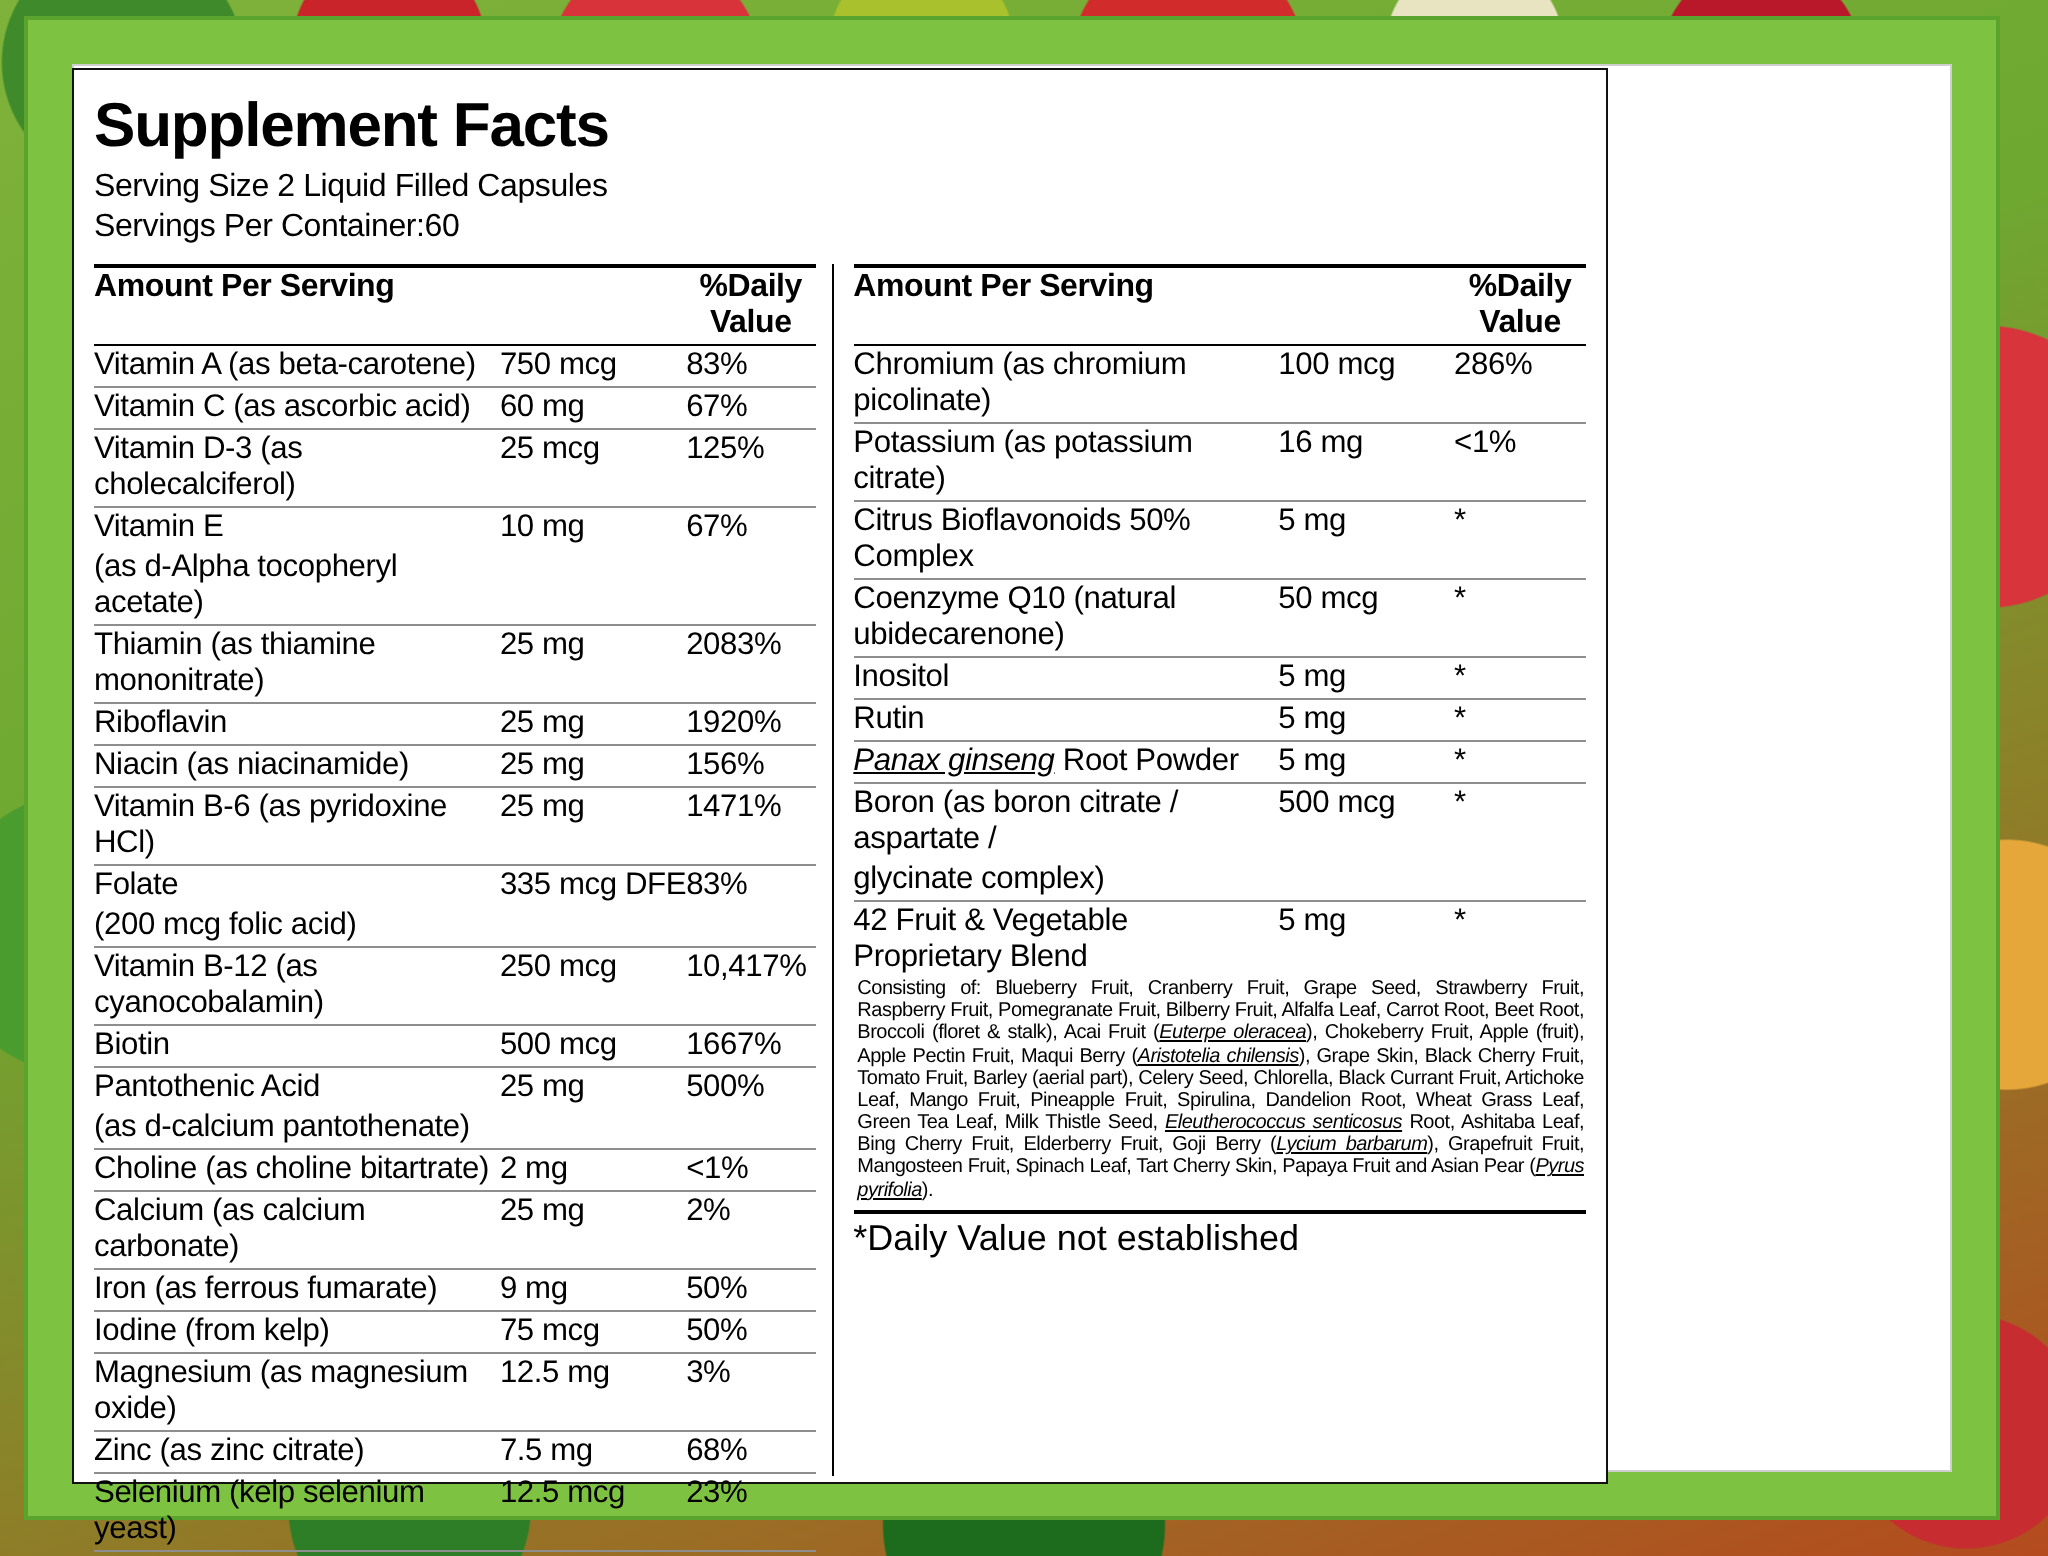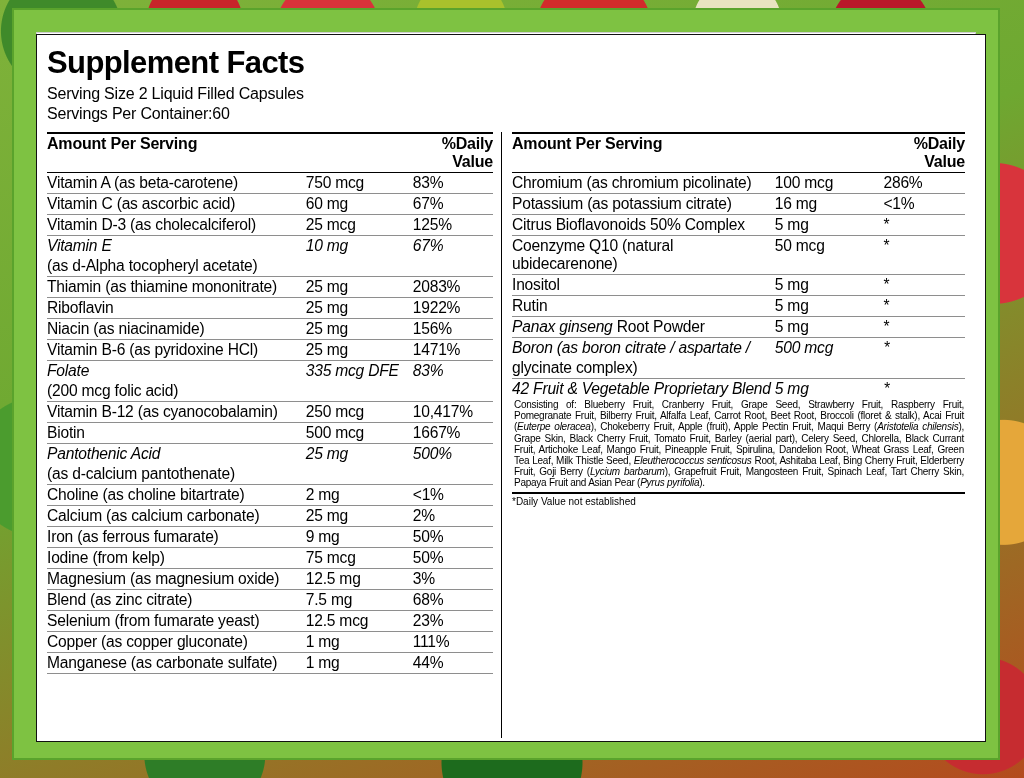--- a/index.html
+++ b/index.html
@@ -58,21 +58,21 @@
     bottom: 22px;
     background: #ffffff;
     border: 1px solid #cfcfcf;
   }
 
   
   .panel {
     position: absolute;
     left: 36px;
     top: 34px;
-    width: 950px;
+    width: 768px;
     height: 708px;
     background: #ffffff;
     border: 1px solid #111;
     box-sizing: border-box;
     padding: 8px 10px 4px 10px;
     color: #000;
   }
 
   .sf-title {
     font-family: "Liberation Sans", sans-serif;
@@ -118,49 +118,48 @@
     text-align: left;
   }
   .hdr-row th {
     border-top: 2.5px solid #000;
     border-bottom: 1.2px solid #000;
     font-weight: bold;
     font-size: 16px;
     padding: 2px 0 2px 0;
   }
   .hdr-row th.amt { text-align: left; margin-top: 38px; }
-  .hdr-row th.dv { text-align: right; }
+  .hdr-row th.dv { text-align: center; }
 
   tr.line td {
     border-bottom: 1px solid #8e8e8e;
   }
   tr.noline td {
     border-bottom: none;
-    font-style: italic;
   }
   td.name { width: 58%; padding-left: 1px; }
   td.amount { width: 24%; text-align: right; padding-right: 4px; white-space: nowrap; }
   td.dv { width: 18%; text-align: right; white-space: nowrap; }
   td.indent { padding-left: 18px; }
-  .italic { font-style: italic; }
+  .italic { font-style: italic; text-decoration: underline; }
 
   .blend-head td { border-bottom: none; padding-top: 2px; }
   .blend-body {
     font-size: 10px;
     line-height: 1.12;
     text-align: justify;
     letter-spacing: -0.25px;
     padding-left: 2px;
     padding-right: 1px;
   }
   .footnote {
     border-top: 2.2px solid #000;
     margin-top: 4px;
     padding-top: 2px;
-    font-size: 10px;
+    font-size: 18px;
   }
 </style>
 </head>
 <body>
 
 <div class="page">
   <div class="photo-bg"></div>
   <div class="green-frame">
     <div class="white-inner"></div>
   </div>
@@ -207,21 +206,21 @@
                 <td class="dv"></td>
               </tr>
               <tr class="table-row line">
                 <td class="name">Thiamin (as thiamine mononitrate)</td>
                 <td class="amount">25 mg</td>
                 <td class="dv">2083%</td>
               </tr>
               <tr class="table-row line">
                 <td class="name">Riboflavin</td>
                 <td class="amount">25 mg</td>
-                <td class="dv">1922%</td>
+                <td class="dv">1920%</td>
               </tr>
               <tr class="table-row line">
                 <td class="name">Niacin (as niacinamide)</td>
                 <td class="amount">25 mg</td>
                 <td class="dv">156%</td>
               </tr>
               <tr class="table-row line">
                 <td class="name">Vitamin B-6 (as pyridoxine HCl)</td>
                 <td class="amount">25 mg</td>
                 <td class="dv">1471%</td>
@@ -275,26 +274,26 @@
                 <td class="name">Iodine (from kelp)</td>
                 <td class="amount">75 mcg</td>
                 <td class="dv">50%</td>
               </tr>
               <tr class="table-row line">
                 <td class="name">Magnesium (as magnesium oxide)</td>
                 <td class="amount">12.5 mg</td>
                 <td class="dv">3%</td>
               </tr>
               <tr class="table-row line">
-                <td class="name">Blend (as zinc citrate)</td>
+                <td class="name">Zinc (as zinc citrate)</td>
                 <td class="amount">7.5 mg</td>
                 <td class="dv">68%</td>
               </tr>
               <tr class="table-row line">
-                <td class="name">Selenium (from fumarate yeast)</td>
+                <td class="name">Selenium (kelp selenium yeast)</td>
                 <td class="amount">12.5 mcg</td>
                 <td class="dv">23%</td>
               </tr>
               <tr class="table-row line">
                 <td class="name">Copper (as copper gluconate)</td>
                 <td class="amount">1 mg</td>
                 <td class="dv">111%</td>
               </tr>
               <tr class="table-row line">
                 <td class="name">Manganese (as carbonate sulfate)</td>

